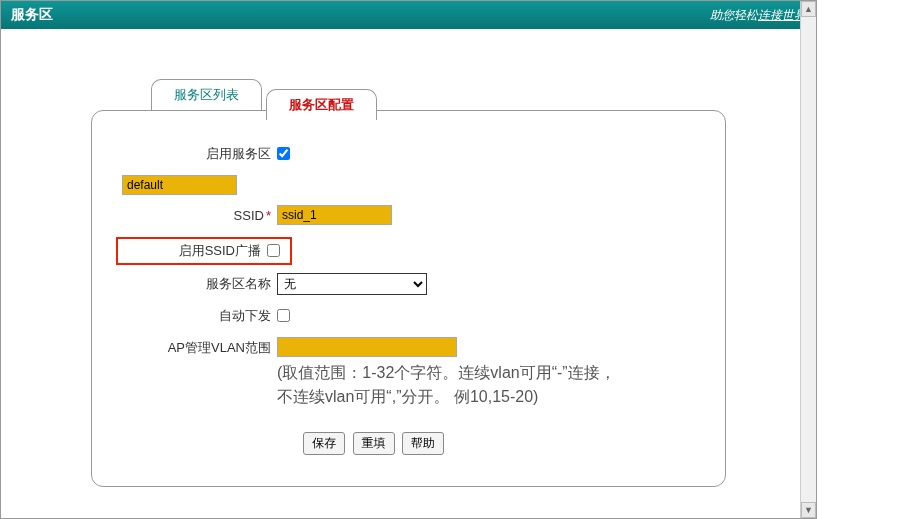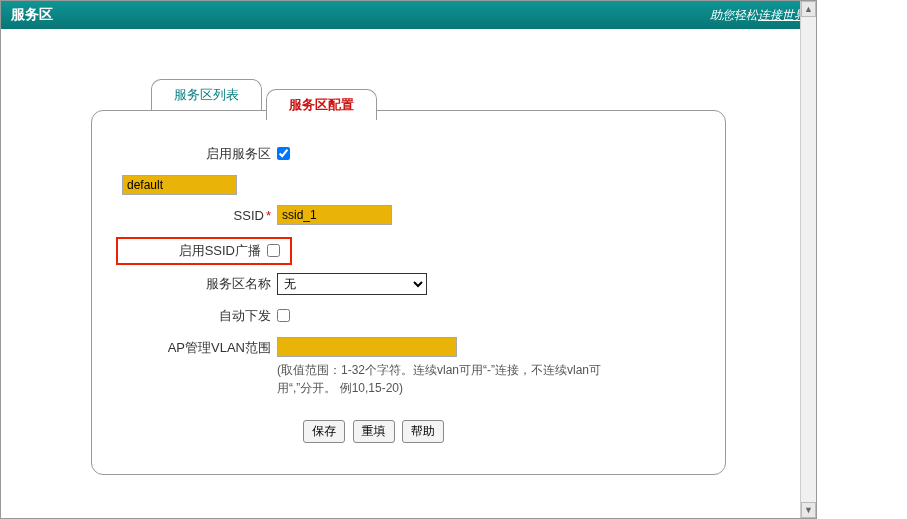--- a/index.html
+++ b/index.html
@@ -22,21 +22,21 @@
     .lbl{width:155px;text-align:right;padding-right:6px;font-size:13px;line-height:22px}
     .req{color:#d00;margin-left:2px}
     .ctl{display:flex;flex-direction:column}
     input[type=text]{border:1px solid #a9a9a9;height:20px;padding:0 4px;font-size:12px;background:#eab308}
     .txt-mid{width:115px}
     .txt-lg{width:180px}
     select{border:1px solid #333;height:22px;width:150px;font-size:12px;background:#fff;padding:0 2px}
     .chk{width:13px;height:13px;margin-top:4px}
     .highlight-row{border:2px solid #e20;padding:1px 4px 1px 0;display:inline-flex;align-items:flex-start}
     .highlight-row .lbl{width:149px}
-    .note{color:#555;font-size:12px;margin-top:4px;max-width:350px;line-height:1.5}
+    .note{color:#555;font-size:16px;margin-top:4px;max-width:350px;line-height:1.5}
     .btns{text-align:center;margin-top:16px;margin-left:-70px}
     .btns button{font-size:12px;padding:2px 8px;margin:7px 2px;border:1px solid #888;background:#f4f4f4;border-radius:3px;cursor:pointer}
   </style>
 </head>
 <body>
 
 <div class="page">
   <div class="header">
     <span class="h-title">服务区</span>
     <span class="h-slogan"><span>助您轻松</span><u>连接世界</u></span>

